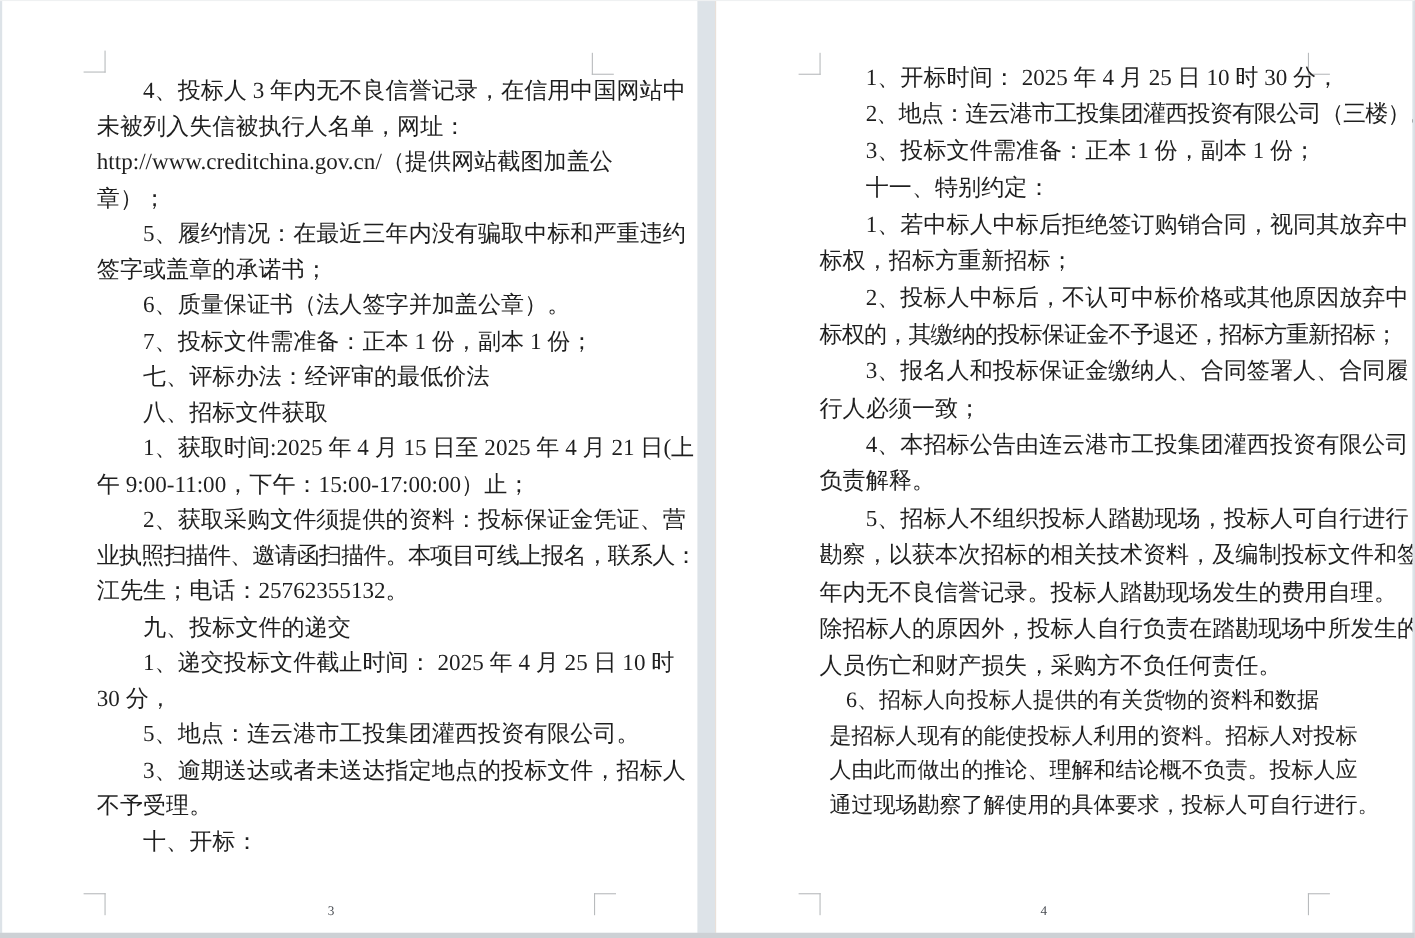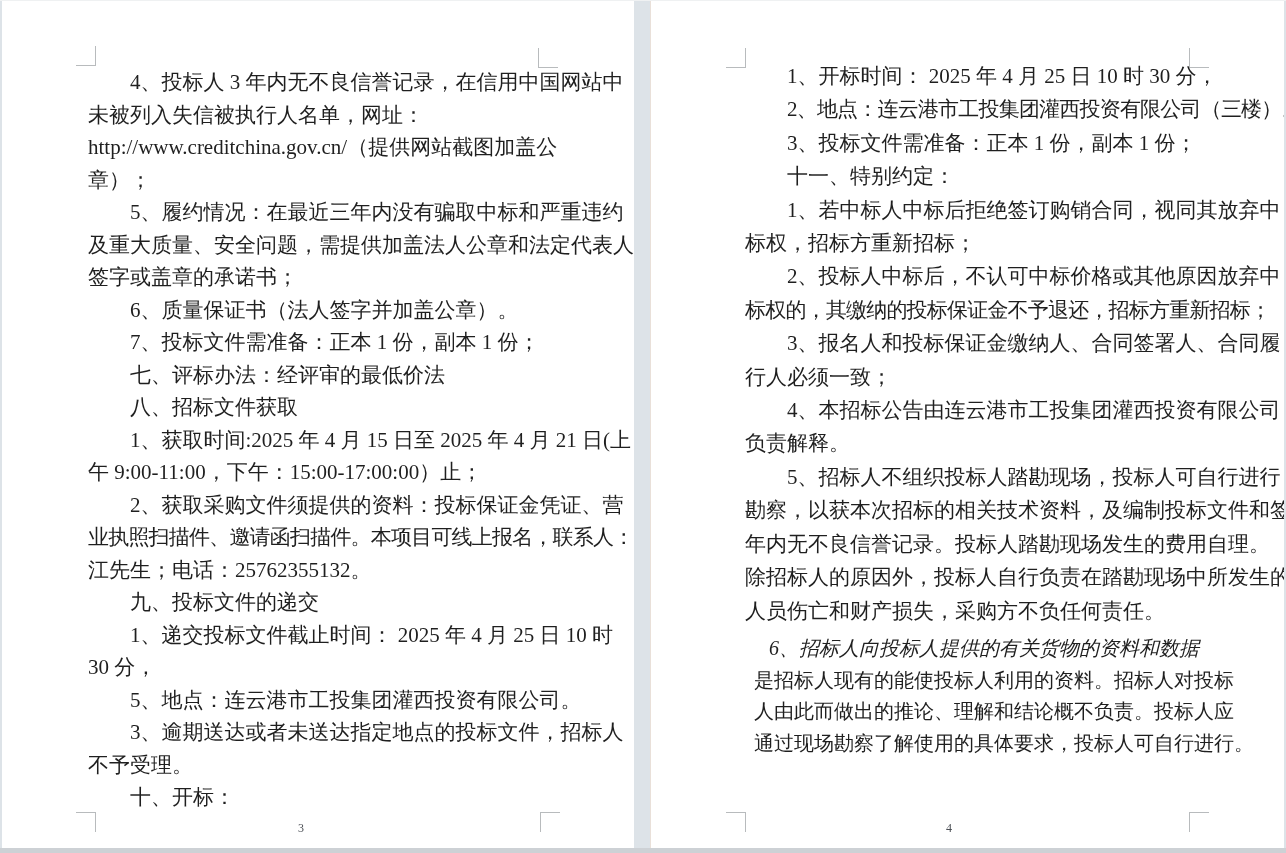--- a/index.html
+++ b/index.html
@@ -31,29 +31,29 @@
   #page-left .tr{left:536px;top:48px;}
   #page-left .bl{left:74px;top:812px;}
   #page-left .br{left:538px;top:812px;}
   #page-right .tl{left:75px;top:48px;}
   #page-right .tr{left:538px;top:48px;}
   #page-right .bl{left:75px;top:812px;}
   #page-right .br{left:538px;top:812px;}
 
   .page-text{position:absolute;}
   #page-left  .page-text{left:86px;top:66px;width:462px;font-size:21px;line-height:32.5px;}
-  #page-right .page-text{left:94px;top:60px;width:446px;font-size:21px;line-height:33.4px;}
+  #page-right .page-text{left:94px;top:54px;width:446px;font-size:21px;line-height:33.4px;}
 
   .line{white-space:nowrap;}
   .indent{text-indent:2em;}
   .bold{font-weight:normal;}
   .fill{text-align:justify;text-align-last:justify;text-justify:inter-character;}
   .tight{letter-spacing:-0.8px;}
   .small{font-size:20px;line-height:31.7px;padding-left:9px;}
-  .small-first{margin-top:5px;text-indent:0.75em;font-style:italic;}
+  .small-first{margin-top:0;text-indent:0.75em;}
 
   .page-number{
     position:absolute;top:821px;left:0;text-align:center;
     font-size:12px;line-height:14px;color:var(--page-number,#4a4e54);
   }
   #page-left  .page-number{width:598px;}
   #page-right .page-number{width:596px;}
 </style>
 </head>
 <body>
@@ -65,21 +65,20 @@
     <div class="mark tl"></div>
     <div class="mark tr"></div>
     <div class="mark bl"></div>
     <div class="mark br"></div>
     <div class="page-text">
         <div class="line indent fill">4、投标人 3 年内无不良信誉记录，在信用中国网站中</div>
         <div class="line">未被列入失信被执行人名单，网址：</div>
         <div class="line fill">http://www.creditchina.gov.cn/（提供网站截图加盖公</div>
         <div class="line">章）；</div>
         <div class="line indent fill">5、履约情况：在最近三年内没有骗取中标和严重违约</div>
-        <div class="line fill">及重大质量、安全问题，需提供加盖法人公章和法定代表人</div>
         <div class="line">签字或盖章的承诺书；</div>
         <div class="line indent">6、质量保证书（法人签字并加盖公章）。</div>
         <div class="line indent">7、投标文件需准备：正本 1 份，副本 1 份；</div>
         <div class="line indent bold">七、评标办法：经评审的最低价法</div>
         <div class="line indent bold">八、招标文件获取</div>
         <div class="line indent fill">1、获取时间:2025 年 4 月 15 日至 2025 年 4 月 21 日(上</div>
         <div class="line">午 9:00-11:00，下午：15:00-17:00:00）止；</div>
         <div class="line indent fill">2、获取采购文件须提供的资料：投标保证金凭证、营</div>
         <div class="line fill tight">业执照扫描件、邀请函扫描件。本项目可线上报名，联系人：</div>
         <div class="line">江先生；电话：25762355132。</div>

